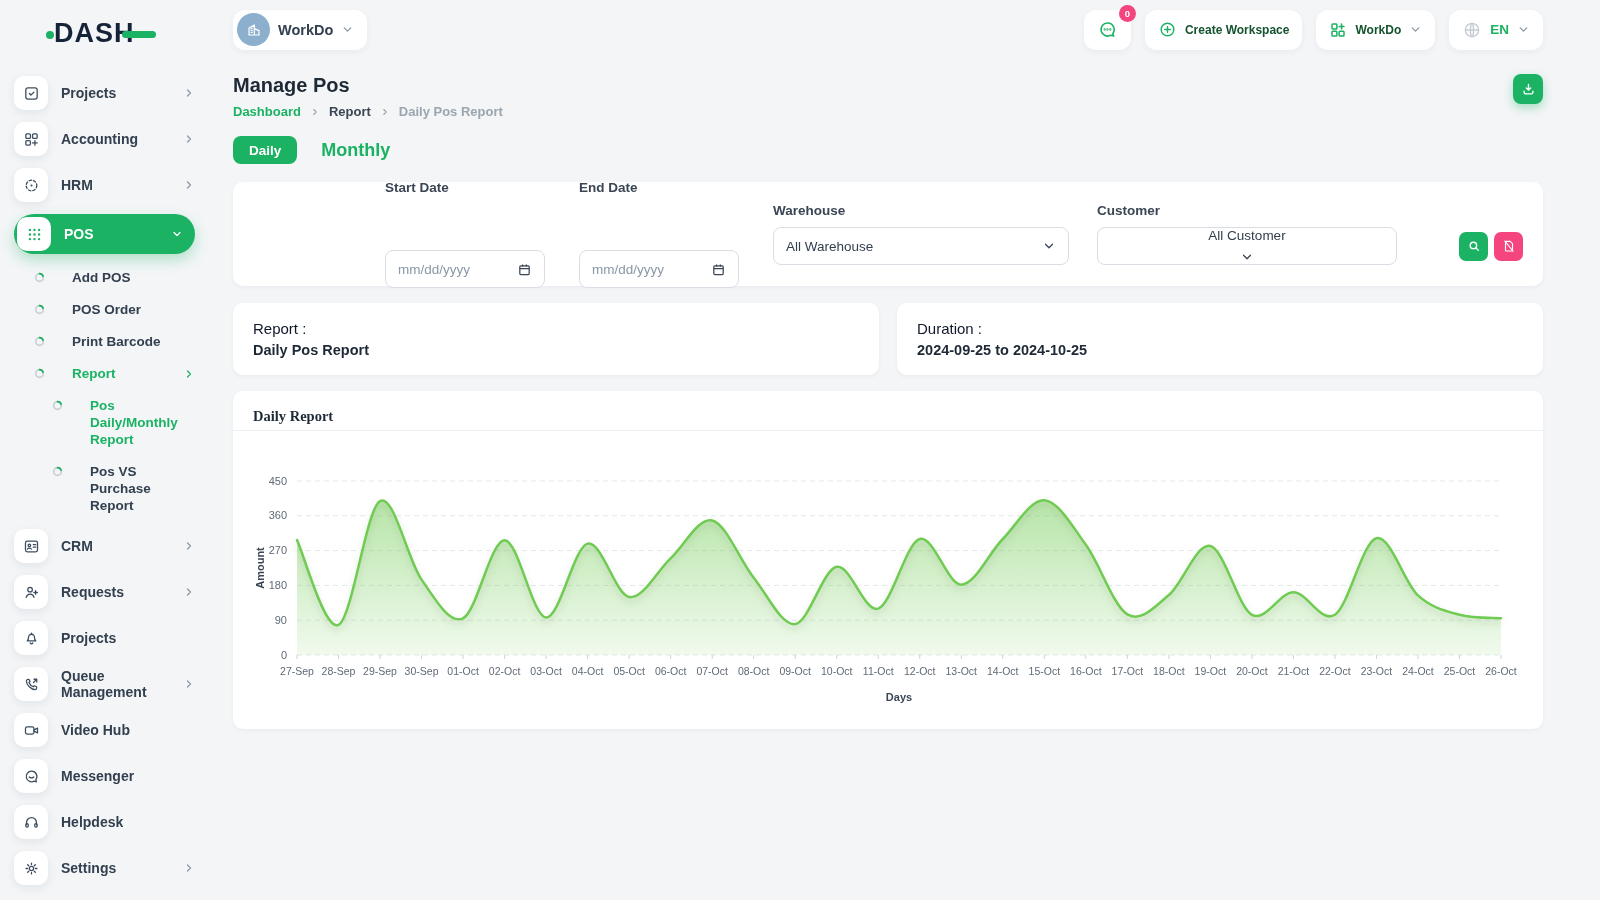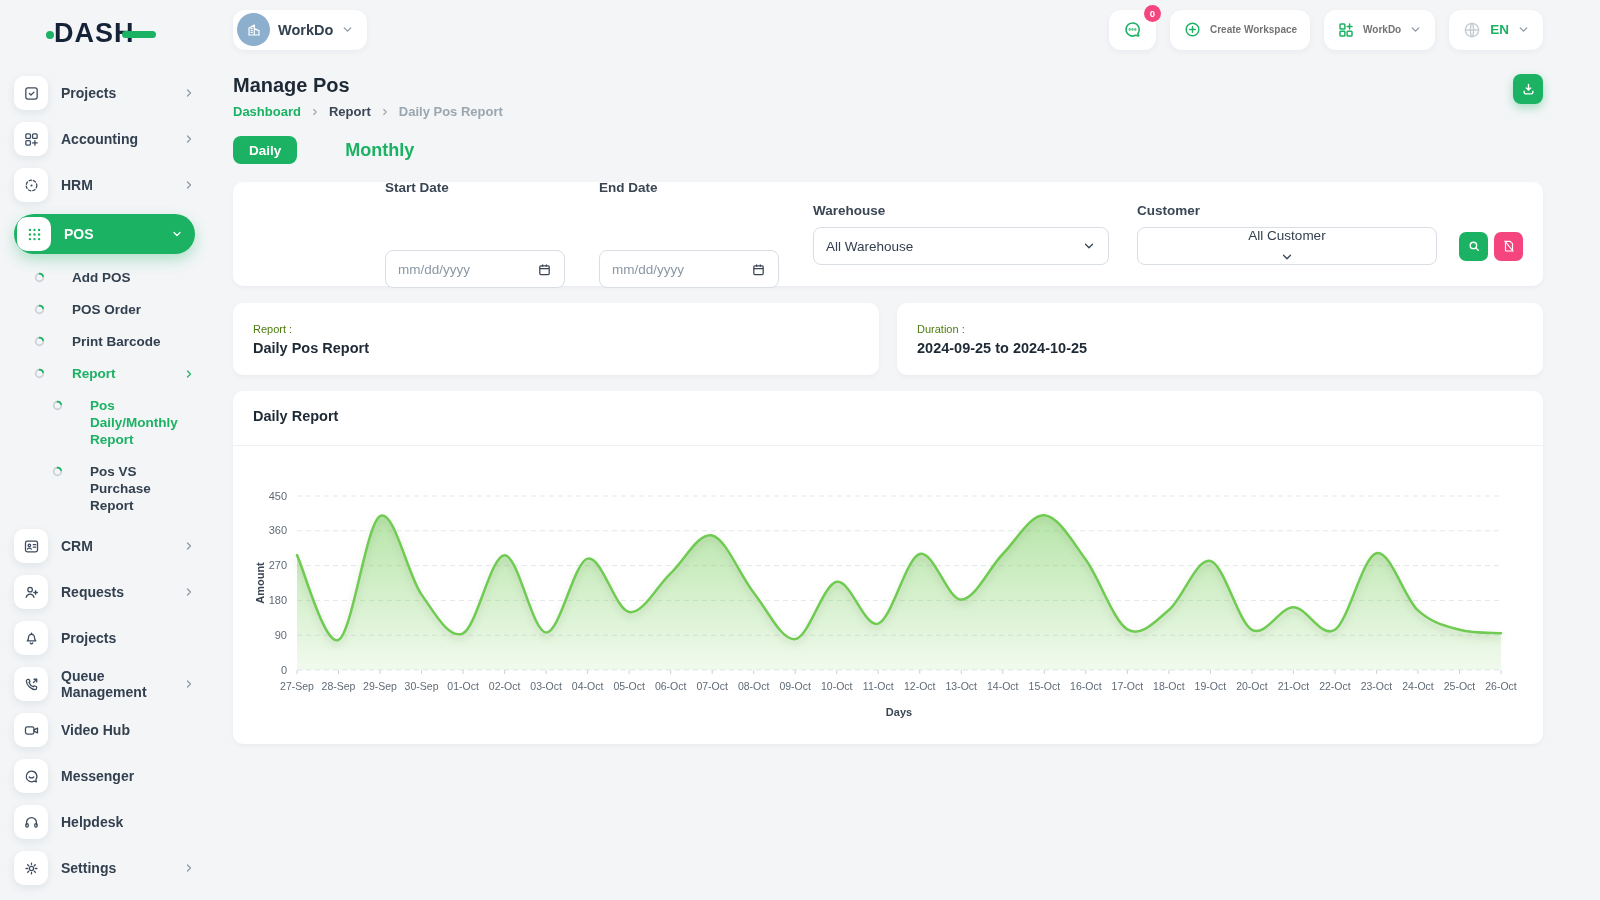--- a/index.html
+++ b/index.html
@@ -43,66 +43,66 @@
   .topbar { display:flex; align-items:center; justify-content:space-between; padding-top:9px; height:50px; }
   .pill { background:#fff; border-radius:12px; height:40px; display:flex; align-items:center; gap:8px; padding:0 13px;
           box-shadow:0 2px 6px rgba(30,45,70,.05); cursor:pointer; }
   .ws-chip { padding:0 13px 0 4px; }
   .avatar { width:33px; height:33px; border-radius:50%; background:#8CAFCD; display:flex; align-items:center; justify-content:center; color:#fff; }
   .ws-name { font-size:14.5px; font-weight:600; color:#33404F; }
   .topbar-right { display:flex; align-items:center; gap:14px; }
   .chat-btn { position:relative; width:47px; justify-content:center; color:#1BB263; }
   .badge { position:absolute; top:-5px; right:-5px; min-width:17px; height:17px; border-radius:9px; background:#F4457F;
            color:#fff; font-size:9.5px; font-weight:700; display:flex; align-items:center; justify-content:center; padding:0 4px; }
-  .btn-label { font-size:10px; font-weight:600; color:#737373; }
+  .btn-label { font-size:12px; font-weight:600; color:#14532d; }
   .lang-label { font-size:13.5px; font-weight:700; color:#1BB263; }
   .globe { color:#c6ccd3; }
   .green-ic { color:#1BB263; }
 
   .page-head { display:flex; align-items:flex-start; justify-content:space-between; margin-top:24px; }
   .page-title { font-size:20px; font-weight:700; color:#1E2936; }
   .breadcrumb { display:flex; align-items:center; gap:9px; margin-top:7px; font-size:13px; }
   .bc-link { color:#1BB263; font-weight:600; cursor:pointer; }
   .bc-mid { color:#3a4654; font-weight:600; cursor:pointer; }
   .bc-cur { color:#9aa6b0; font-weight:600; }
   .bc-sep { color:#9aa6b0; }
   .dl-btn { width:30px; height:30px; border-radius:8px; background:#1BB263; color:#fff; border:none; display:flex;
             align-items:center; justify-content:center; cursor:pointer; box-shadow:0 4px 10px rgba(27,178,99,.35); }
 
-  .tabs { display:flex; align-items:center; margin-top:17px;gap:24px; }
+  .tabs { display:flex; align-items:center; margin-top:17px; }
   .tab-active { background:#1BB263; color:#fff; font-size:13.5px; font-weight:700; border:none; border-radius:8px;
                 height:28px; padding:0 16px; cursor:pointer; }
   .tab-plain { color:#1BB263; font-size:18px; font-weight:700; background:none; border:none; margin-left:24px; cursor:pointer; }
 
   .card { background:#fff; border-radius:10px; box-shadow:0 2px 5px rgba(20,30,50,.04); }
 
   .filter-card { margin-top:18px; height:104px; display:flex; align-items:center; padding:0 20px; }
   .f-spacer { width:132px; flex:none; }
   .field { display:flex; flex-direction:column; gap:9px; }
   .f-label { font-size:13.5px; font-weight:600; color:#3a4654; }
   .input { height:38px; border:1px solid #d8dee4; border-radius:8px; background:#fff; display:flex; align-items:center;
            justify-content:space-between; padding:0 12px; cursor:pointer; }
   .ph { font-size:13.5px; color:#8b98a5; }
   .val { font-size:13.5px; color:#33404F; }
   .cal-ic, .sel-chev { color:#3a4654; }
-  .w180 { width:180px;margin-top:46px; } .w296 { width:296px; } .w300 { width:300px;flex-direction:column; }
+  .w180 { width:160px;margin-top:46px; } .w296 { width:296px; } .w300 { width:300px;flex-direction:column; }
   .mr34 { margin-right:34px; } .mr28 { margin-right:28px; }
   .f-btns { margin-left:auto; display:flex; gap:6px; align-self:center; margin-top:24px; }
   .sq-btn { width:29px; height:29px; border:none; border-radius:7px; color:#fff; display:flex; align-items:center;
             justify-content:center; cursor:pointer; }
   .sq-green { background:#1BB263; }
   .sq-pink { background:#F4457F; }
 
   .info-row { display:flex; gap:18px; margin-top:17px; }
   .info-card { flex:1; height:72px; padding:15px 20px; display:flex; flex-direction:column; justify-content:center; gap:5px; }
-  .info-label { font-size:11px; color:#4d7c0f; }
+  .info-label { font-size:15px; color:#0f172a; }
   .info-value { font-size:14.5px; font-weight:700; color:#1E2936; }
 
   .chart-card { margin-top:16px; }
-  .chart-head { padding:16px 20px 20px; border-bottom:1px solid #eef0f2; }
+  .chart-head { padding:16px 20px 5px; border-bottom:1px solid #eef0f2;font-family:Liberation Serif, serif; }
   .chart-title { font-size:14.5px; font-weight:700; color:#1E2936; }
   .chart-body { padding:16px 18px 18px; }
 </style>
 </head>
 <body>
 
 <aside class="sidebar">
   <div class="logo">
     <span class="logo-dot"></span>
     <span class="logo-text">DASH</span>

